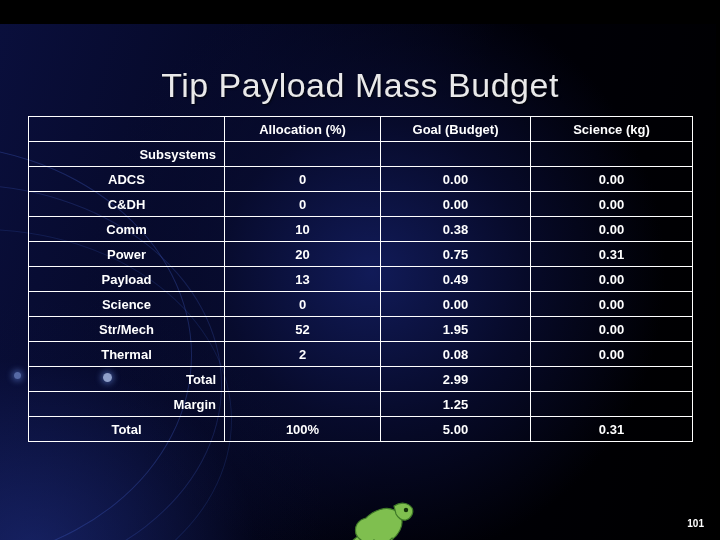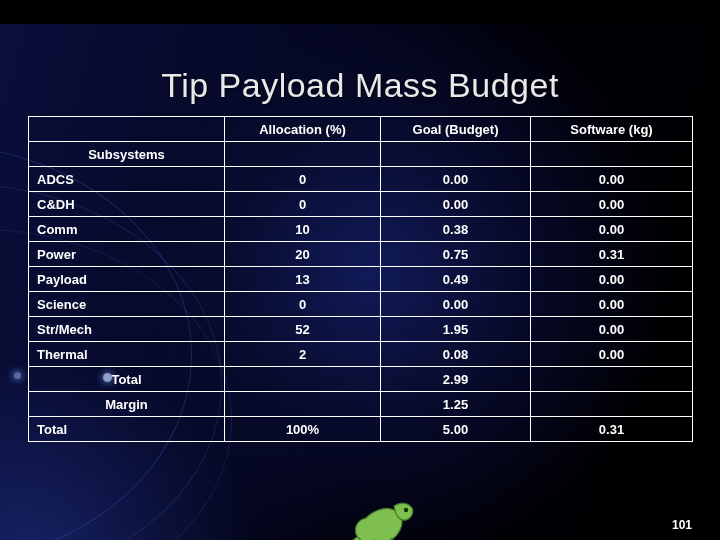--- a/index.html
+++ b/index.html
@@ -89,46 +89,46 @@
   col.c-goal  { width: 150px; }
   col.c-curr  { width: 162px; }
 
   .hdr {
     text-align: center;
     font-weight: bold;
     font-size: 13px;
     height: 44px;
   }
   .row-label {
-    text-align: left;
+    text-align: center;
     font-weight: bold;
   }
   .row-label.left {
-    text-align: center;
+    text-align: right;
   }
   .num {
     text-align: center;
     font-weight: bold;
   }
   .blank { }
 
   .mascot {
     position: absolute;
     left: 344px;
     top: 470px;
     width: 76px;
     height: 62px;
     pointer-events: none;
   }
   .pagenum {
     position: absolute;
-    right: 24px;
+    right: 12px;
     top: 494px;
     color: #ffffff;
-    font-size: 12px;
+    font-size: 10px;
     font-weight: bold;
   }
 </style>
 </head>
 <body>
 
 <div class="slide">
 
   <div class="corner-glow"></div>
   <div class="swoosh sw1"></div>
@@ -145,21 +145,21 @@
         <col class="c-label">
         <col class="c-alloc">
         <col class="c-goal">
         <col class="c-curr">
       </colgroup>
       <tbody>
         <tr>
           <td class="hdr"></td>
           <td class="hdr">Allocation (%)</td>
           <td class="hdr">Goal (Budget)</td>
-          <td class="hdr">Software (kg)</td>
+          <td class="hdr">Science (kg)</td>
         </tr>
 
         <tr>
           <td class="row-label left">Subsystems</td>
           <td class="blank"></td>
           <td class="blank"></td>
           <td class="blank"></td>
         </tr>
 
         <tr>

